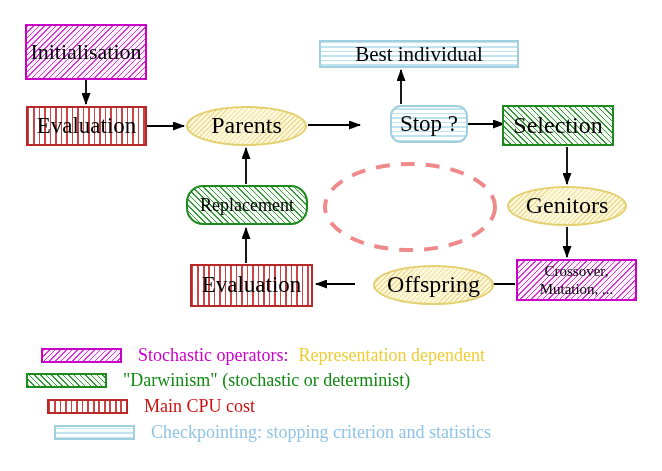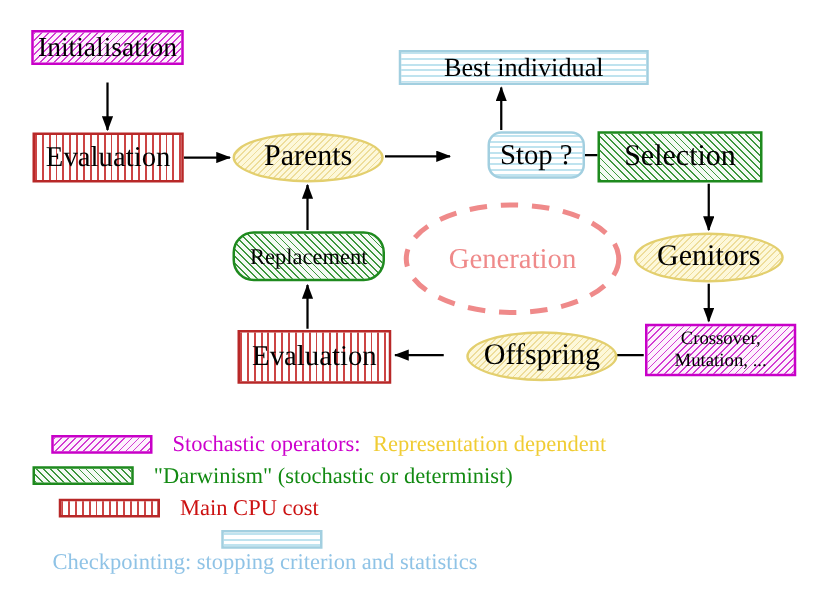--- a/index.html
+++ b/index.html
@@ -74,61 +74,60 @@
       <line x1="441" y1="124" x2="504" y2="124" marker-end="url(#ah)"></line>
       <line x1="567" y1="147" x2="567" y2="184" marker-end="url(#ah)"></line>
       <line x1="567" y1="227" x2="567" y2="257" marker-end="url(#ah)"></line>
       <line x1="515" y1="284" x2="479" y2="284" marker-end="url(#ah)"></line>
       <line x1="355" y1="284" x2="316" y2="284" marker-end="url(#ah)"></line>
       <line x1="246" y1="263" x2="246" y2="228" marker-end="url(#ah)"></line>
       <line x1="246" y1="184" x2="246" y2="148" marker-end="url(#ah)"></line>
     </g>
   </svg>
 
-  <div class="node hatch-magenta" style="left:25px;top:24px;width:122px;height:28px;font-size:22px;">Initialisation</div>
+  <div class="node hatch-magenta" style="left:25px;top:24px;width:122px;height:56px;font-size:22px;">Initialisation</div>
 
   <div class="node stripe-red" style="left:26px;top:106px;width:121px;height:40px;font-size:23px;">Evaluation</div>
 
   <div class="node ellipse-yellow" style="left:186px;top:106px;width:121px;height:40px;font-size:24px;">Parents</div>
 
   <div class="node stripe-cyan" style="left:291px;top:40px;width:200px;height:28px;font-size:21px;">Best individual</div>
 
   <div class="node stripe-cyan rounded" style="left:362px;top:105px;width:78px;height:38px;font-size:23px;">Stop ?</div>
 
-  <div class="node hatch-green" style="left:478px;top:105px;width:132px;height:41px;font-size:24px;">Selection</div>
+  <div class="node hatch-green" style="left:502px;top:105px;width:112px;height:41px;font-size:24px;">Selection</div>
 
   <div class="node ellipse-yellow" style="left:507px;top:186px;width:120px;height:40px;font-size:24px;">Genitors</div>
 
   <div class="node hatch-magenta" style="left:516px;top:259px;width:121px;height:42px;font-size:15px;flex-direction:column;line-height:18px;">
     <div>Crossover,</div>
     <div>Mutation, ...</div>
   </div>
 
   <div class="node ellipse-yellow" style="left:373px;top:265px;width:121px;height:40px;font-size:24px;">Offspring</div>
 
   <div class="node stripe-red" style="left:190px;top:264px;width:123px;height:43px;font-size:23px;">Evaluation</div>
 
   <div class="node hatch-green" style="left:186px;top:185px;width:122px;height:40px;font-size:18px;border-radius:17px;">Replacement</div>
 
-  <div class="gen-label">Generation</div>
 
   <div class="legend-row" style="top:347px;padding-left:15px;">
     <div class="swatch hatch-magenta"></div>
     <span class="legend-text c-magenta">Stochastic operators:</span>
     <span class="legend-text2 c-yellow">Representation dependent</span>
   </div>
 
   <div class="legend-row" style="top:372px;">
     <div class="swatch hatch-green"></div>
     <span class="legend-text c-green">"Darwinism" (stochastic or determinist)</span>
   </div>
 
   <div class="legend-row" style="top:398px;padding-left:21px;">
     <div class="swatch stripe-red"></div>
     <span class="legend-text c-red">Main CPU cost</span>
   </div>
 
-  <div class="legend-row" style="top:424px;flex-direction:column;">
+  <div class="legend-row" style="top:424px;">
     <div class="swatch stripe-cyan"></div>
     <span class="legend-text c-blue">Checkpointing: stopping criterion and statistics</span>
   </div>
 
 </div>
 
 </body></html>

